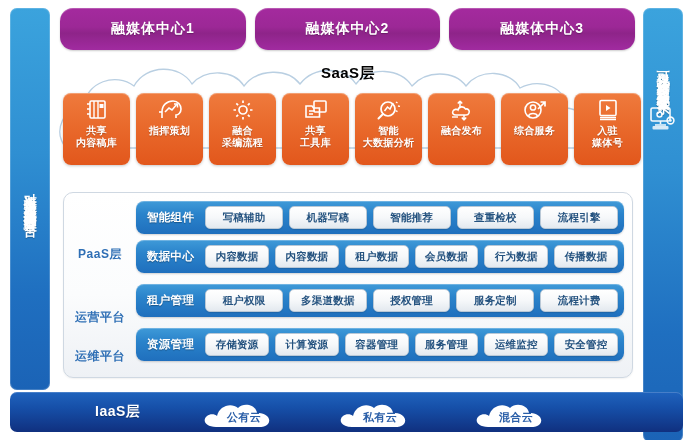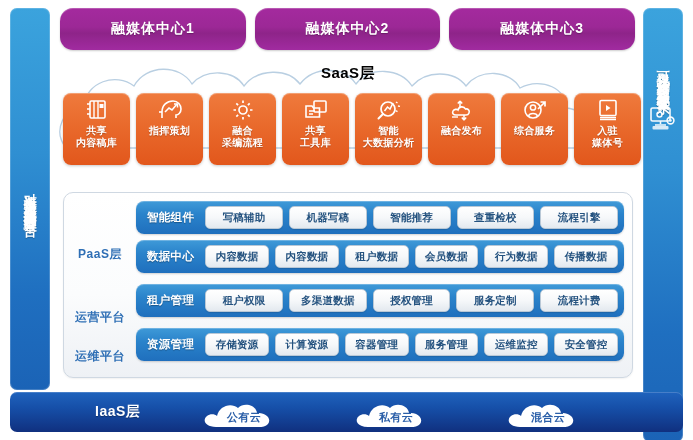--- a/index.html
+++ b/index.html
@@ -98,21 +98,21 @@
     position:absolute;left:10px;top:392px;width:673px;height:40px;
     border-radius:7px;
     background:linear-gradient(180deg,#1f63bd 0%,#164fa8 40%,#10307f 100%);
     box-shadow:inset 0 1px 0 rgba(255,255,255,.18);
   }
   .iaas-lbl{
     position:absolute;left:85px;top:11px;color:#fff;
     font-size:14px;font-weight:bold;letter-spacing:.5px;
     text-shadow:0 1px 1px rgba(0,0,0,.3);
   }
-  .iaas-clouds{position:absolute;left:190px;top:3px;width:460px;height:34px;display:flex;gap:64px;}
+  .iaas-clouds{position:absolute;left:190px;top:3px;width:460px;height:34px;display:flex;gap:48px;}
   .cloudchip{position:relative;width:88px;height:34px;}
   .cloudchip .txt{
     position:absolute;left:0;right:0;top:15px;text-align:center;
     color:#2b5fa8;font-size:11px;font-weight:bold;letter-spacing:.3px;
   }
 </style>
 </head>
 <body>
 
 <div id="stage">

